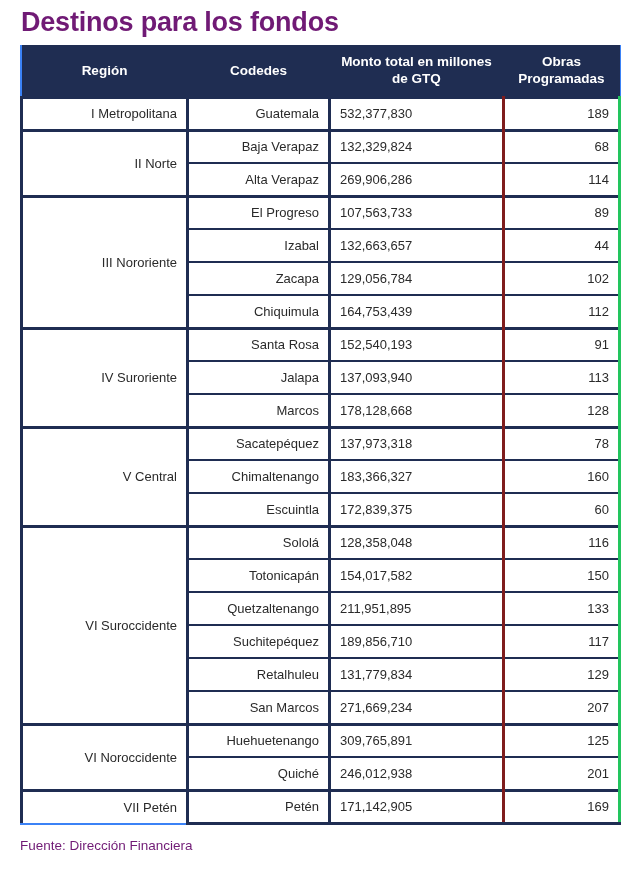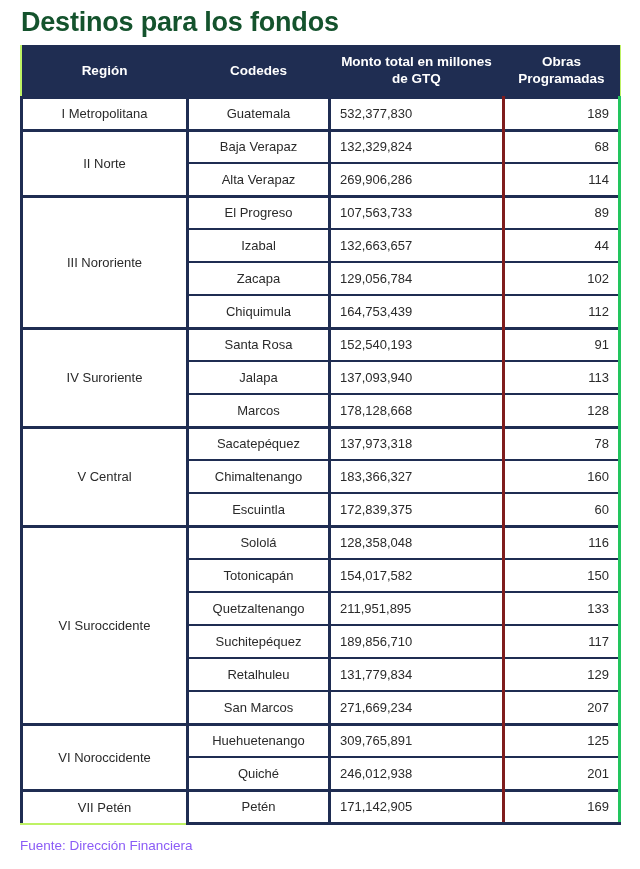--- a/index.html
+++ b/index.html
@@ -23,38 +23,38 @@
   }
 
   
   .title {
     position: absolute;
     left: 21px;
     top: 6px;
     font-size: 27px;
     line-height: 32px;
     font-weight: 700;
-    color: #14532d;
+    color: #701a75;
     letter-spacing: -0.2px;
     white-space: nowrap;
   }
 
   
   .table-wrap {
     position: absolute;
     left: 20px;
     top: 45px;
     width: 598px;
   }
 
   table.fondos {
     border-collapse: collapse;
     table-layout: fixed;
     width: 598px;
-    background: #bef264;
+    background: #3b82f6;
   }
 
   
   col.c-region  { width: 166px; }
   col.c-codede  { width: 142px; }
   col.c-monto   { width: 174px; }
   col.c-obras   { width: 116px; }
 
   
   thead th {
@@ -81,32 +81,32 @@
     height: 33px;
     box-sizing: border-box;
     padding: 3px 9px;
     background: #ffffff;
     vertical-align: middle;
     overflow: hidden;
     white-space: nowrap;
   }
 
   tbody td.region {
-    text-align: center;
+    text-align: right;
     border-left: 3px solid #1f2d52;
     border-right: 3px solid #1f2d52;
     border-top: 3px solid #1f2d52;
     border-bottom: 0;
   }
   tbody tr.grp-last td.region {
     border-bottom: 0;
   }
 
   tbody td.codede {
-    text-align: center;
+    text-align: right;
     border-right: 3px solid #1f2d52;
     border-top: 2px solid #1f2d52;
     border-bottom: 0;
   }
   tbody td.monto {
     border-right: 3px solid #7f1d1d;
     border-top: 2px solid #1f2d52;
     border-bottom: 0;
   }
   tbody td.obras {
@@ -127,21 +127,21 @@
   tbody tr.last-row td {
     border-bottom: 3px solid #1f2d52;
   }
 
   
   .source {
     position: absolute;
     left: 20px;
     top: 838px;
     font-size: 13.5px;
-    color: #8b5cf6;
+    color: #701a75;
     white-space: nowrap;
   }
 </style>
 </head>
 <body>
 
 <div class="page">
 
   <div class="title">Destinos para los fondos</div>
 

